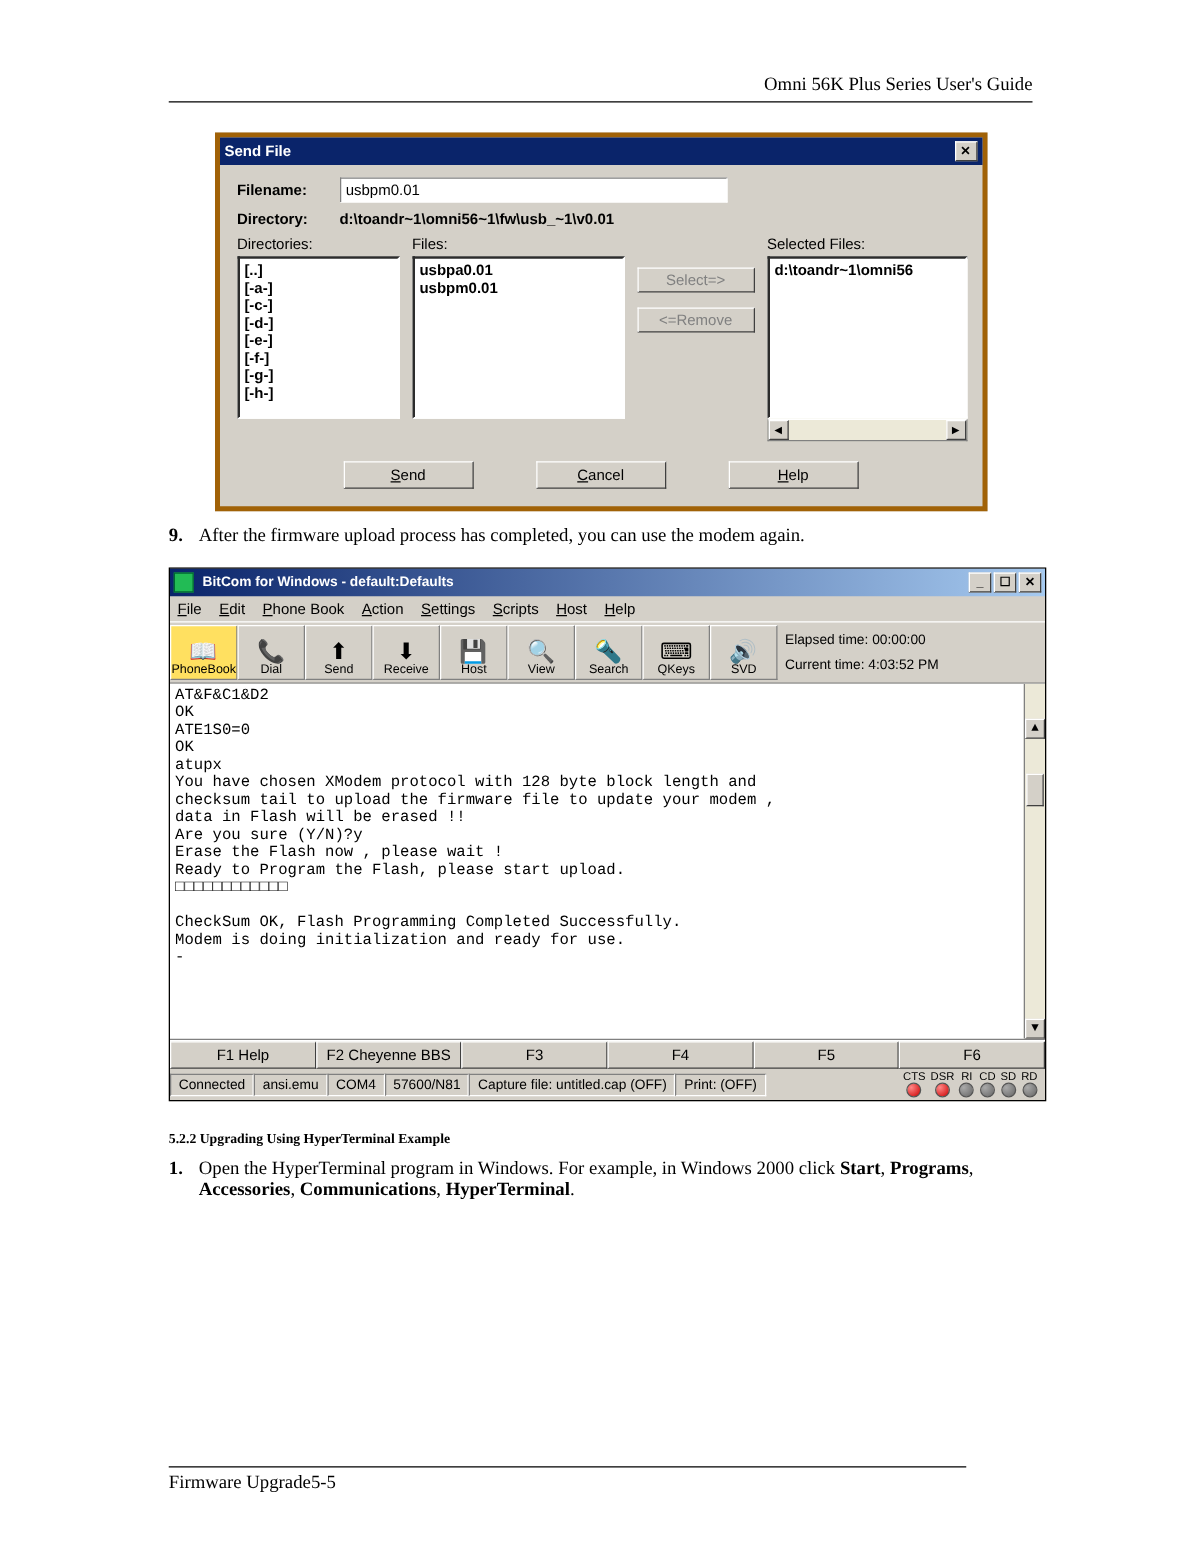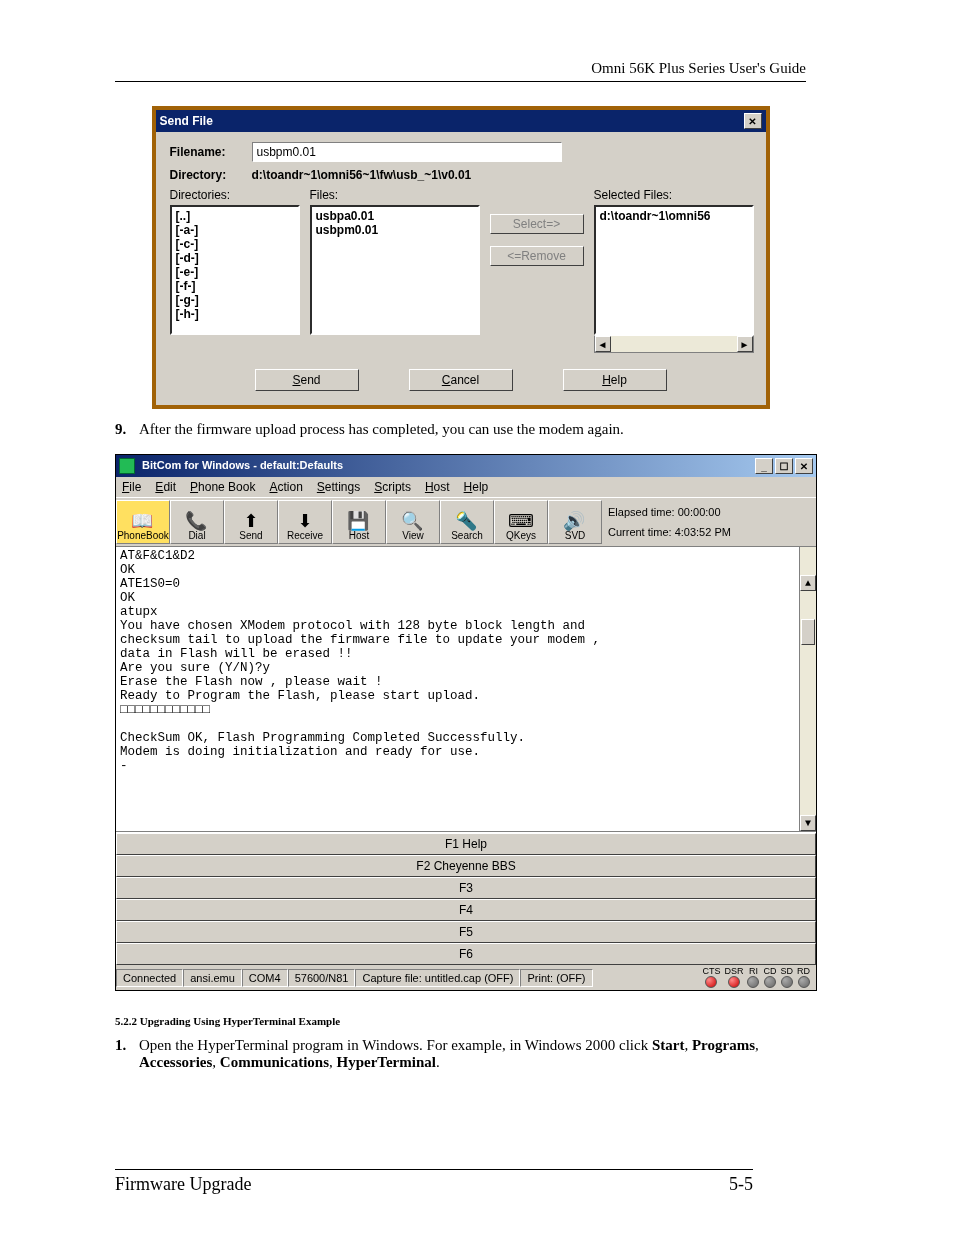--- a/index.html
+++ b/index.html
@@ -8,39 +8,38 @@
     font-family: "Times New Roman", Times, serif;
     font-size: 15px;
     color: #000;
   }
   .page {
     width: 868px;
     height: 1235px;
     box-sizing: border-box;
     padding: 60px 62px 40px 115px;
     position: relative;
+    margin-left: 20px;
   }
   .header-line {
     border-bottom: 1px solid #000;
     padding-bottom: 4px;
     margin-bottom: 24px;
     text-align: right;
     font-size: 15px;
   }
   .footer {
     position: absolute;
     bottom: 40px;
     left: 115px;
     right: 115px;
     border-top: 1px solid #000;
     padding-top: 4px;
     display: flex;
-    justify-content: space-between;
-    font-size: 18px;
-    gap: 48px;
+    font-size: 15px;
   }
 
   
   .dlg-send {
     width: 610px;
     margin: 0 auto 12px auto;
     border: 4px solid #a16207;
     background: #d4d0c8;
     font-family: Tahoma, Arial, sans-serif;
     font-size: 12px;
@@ -253,21 +252,20 @@
     height:24px;
     background:#d4d0c8;
     margin:0 1px;
     border:1px solid #fff;
     border-right-color:#404040;
     border-bottom-color:#404040;
   }
   .fkeys {
     display:flex;
     border-top:1px solid #fff;
-    flex-direction:column;
   }
   .fkey {
     flex:1;
     text-align:center;
     padding:3px 2px;
     border:1px solid #fff;
     border-right-color:#404040;
     border-bottom-color:#404040;
     font-size:12px;
   }

